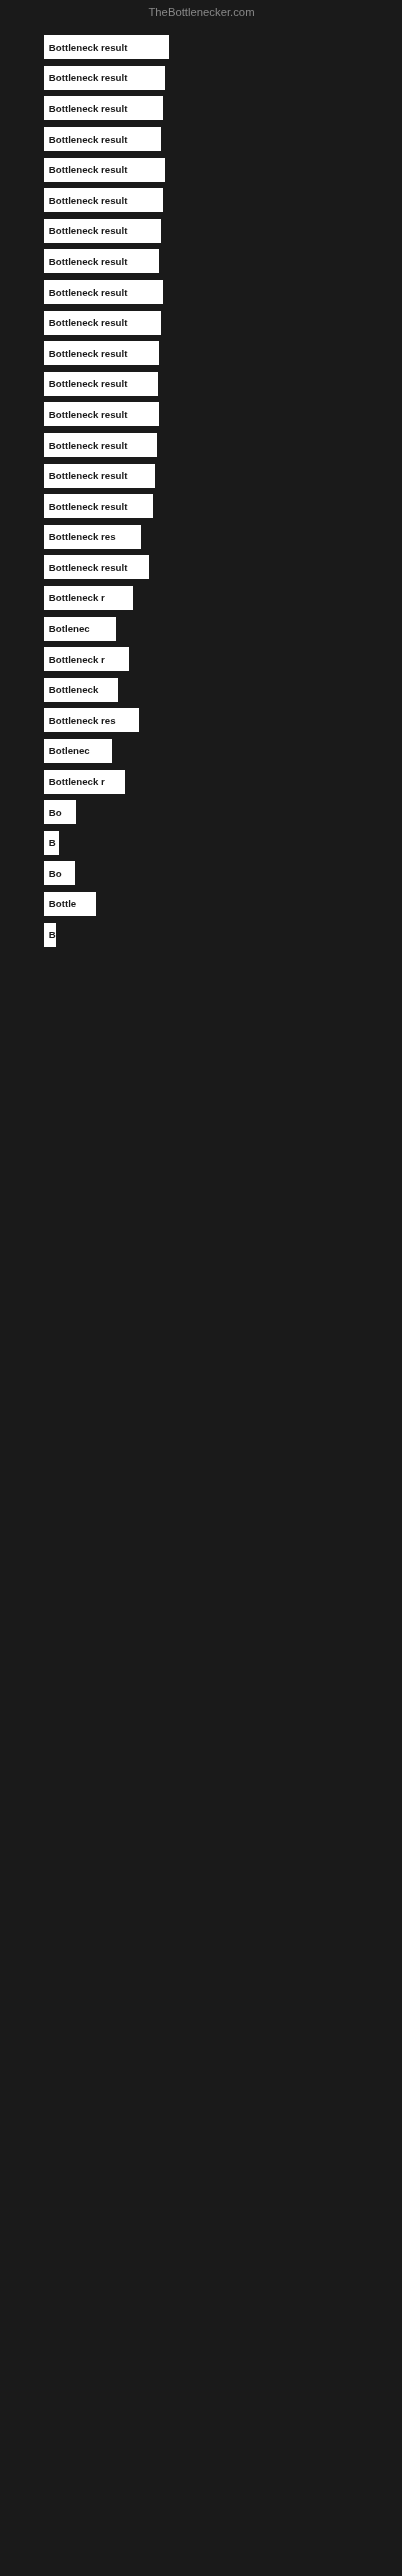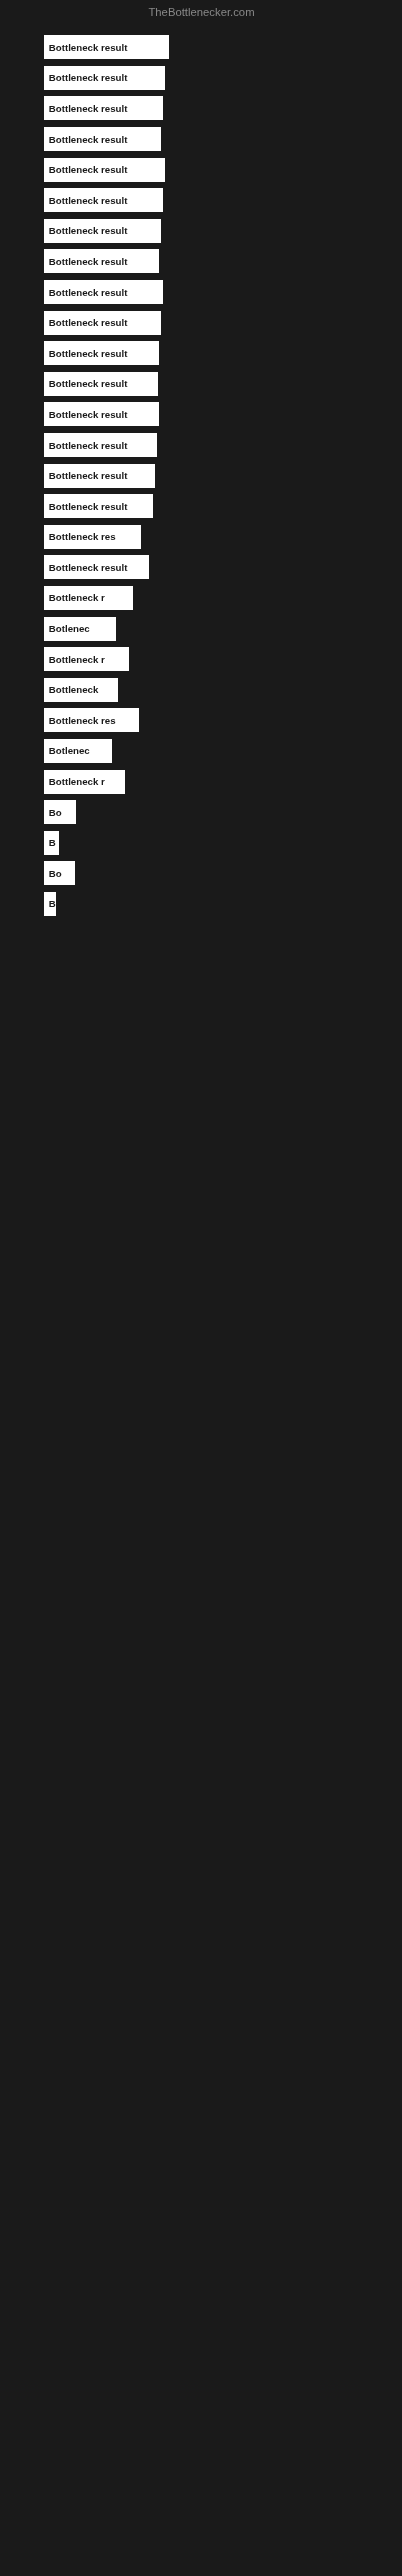--- a/index.html
+++ b/index.html
@@ -189,20 +189,25 @@
       <div class="bar" style="width: 14.5px;">
         <span class="bar-label">B</span>
       </div>
     </div>
     <div class="bar-row">
       <div class="bar" style="width: 31px;">
         <span class="bar-label">Bo</span>
       </div>
     </div>
     <div class="bar-row">
+      <div class="bar" style="width: 52px;">
+        <span class="bar-label">Bottle</span>
+      </div>
+    </div>
+    <div class="bar-row">
       <div class="bar" style="width: 12px;">
         <span class="bar-label">B</span>
       </div>
     </div>
     <div style="height: 29px;"></div>
     <div style="height: 29px;"></div>
     <div style="height: 29px;"></div>
     <div style="height: 29px;"></div>
     <div style="height: 29px;"></div>
     <div style="height: 29px;"></div>

